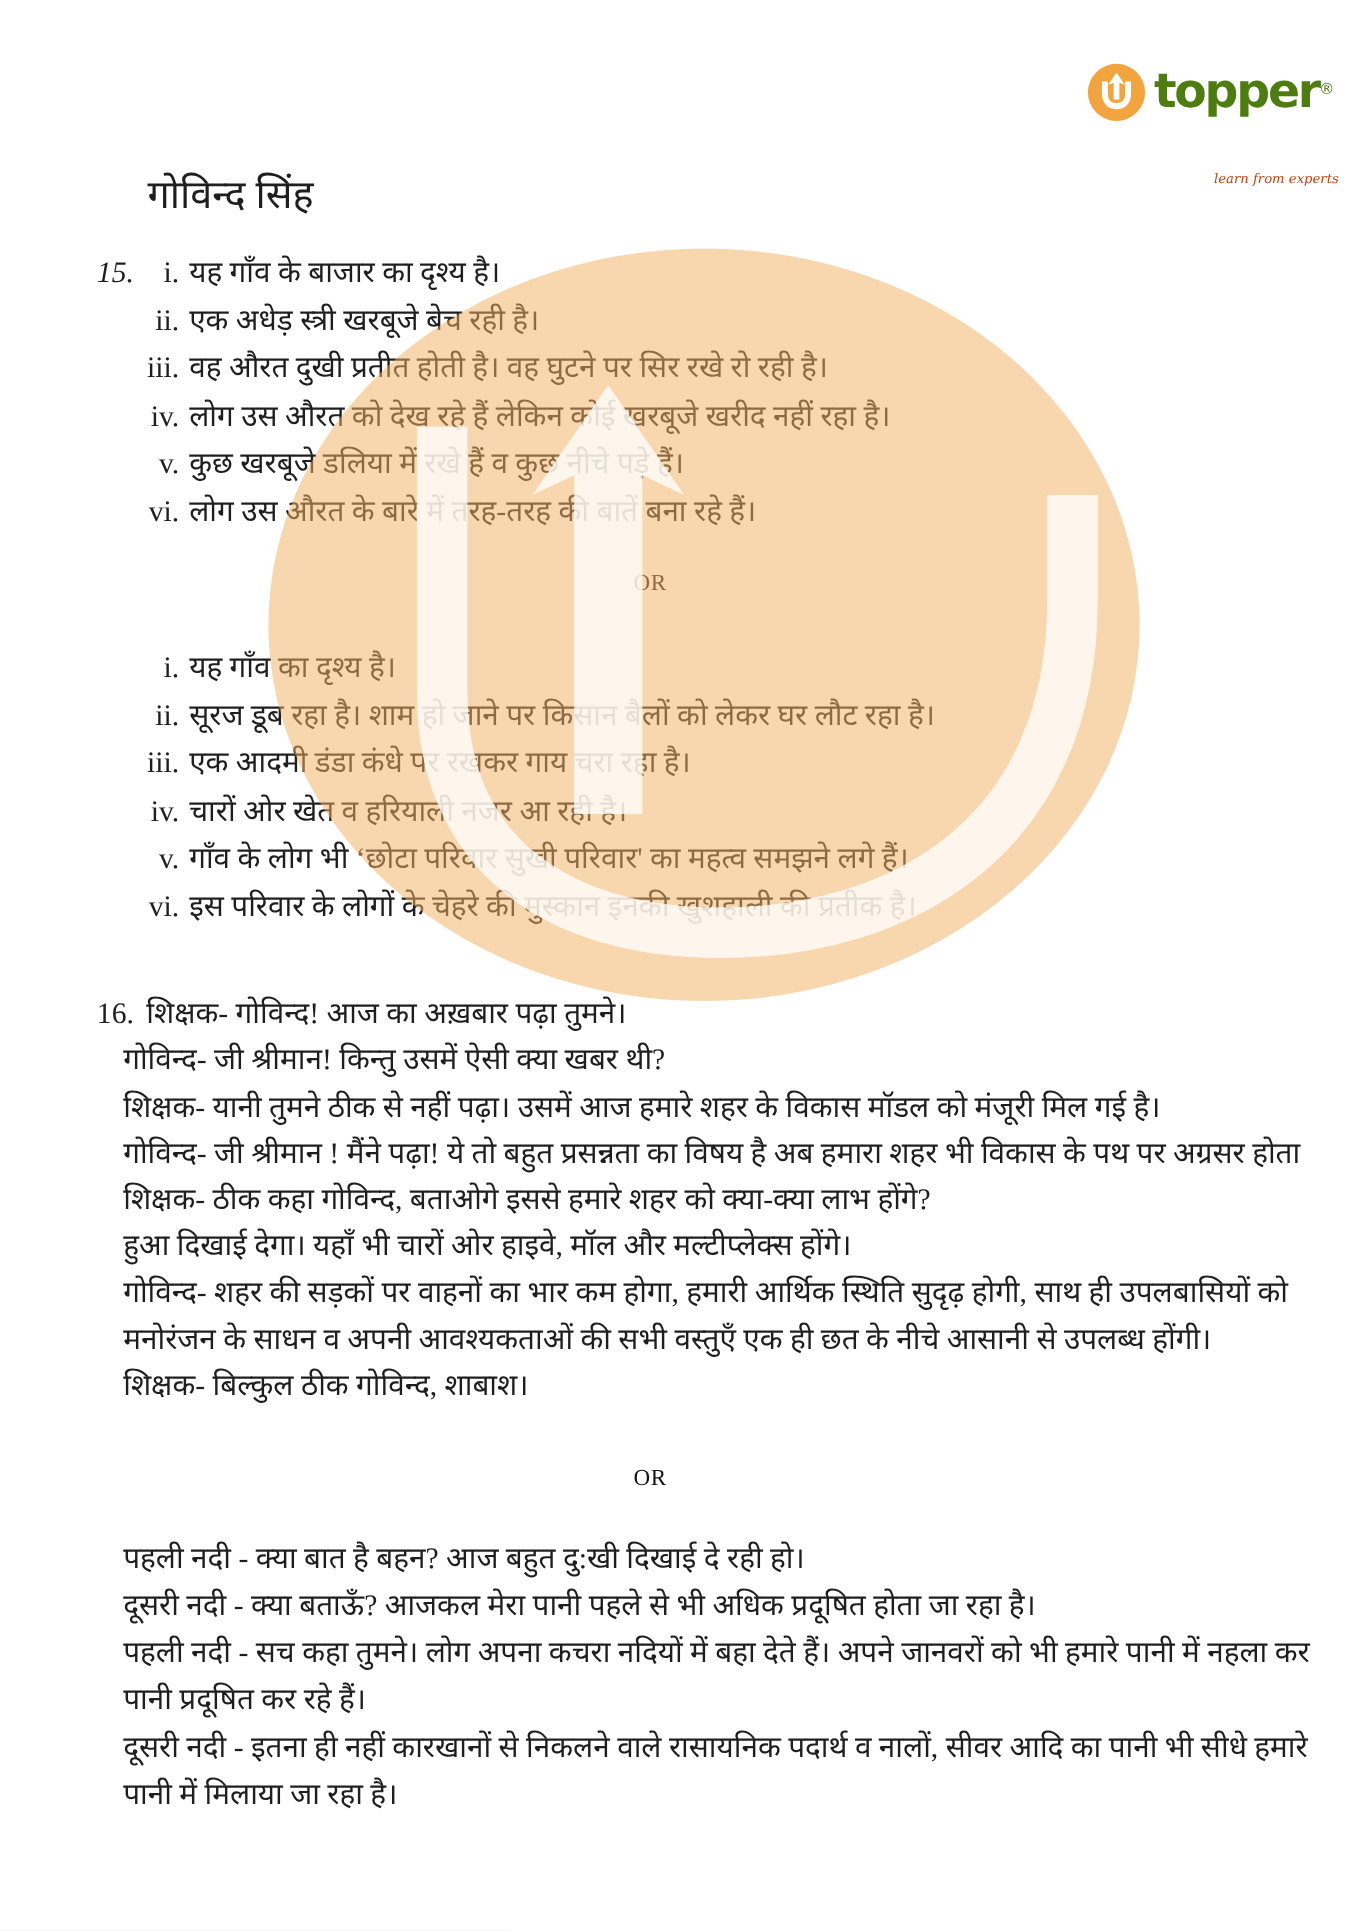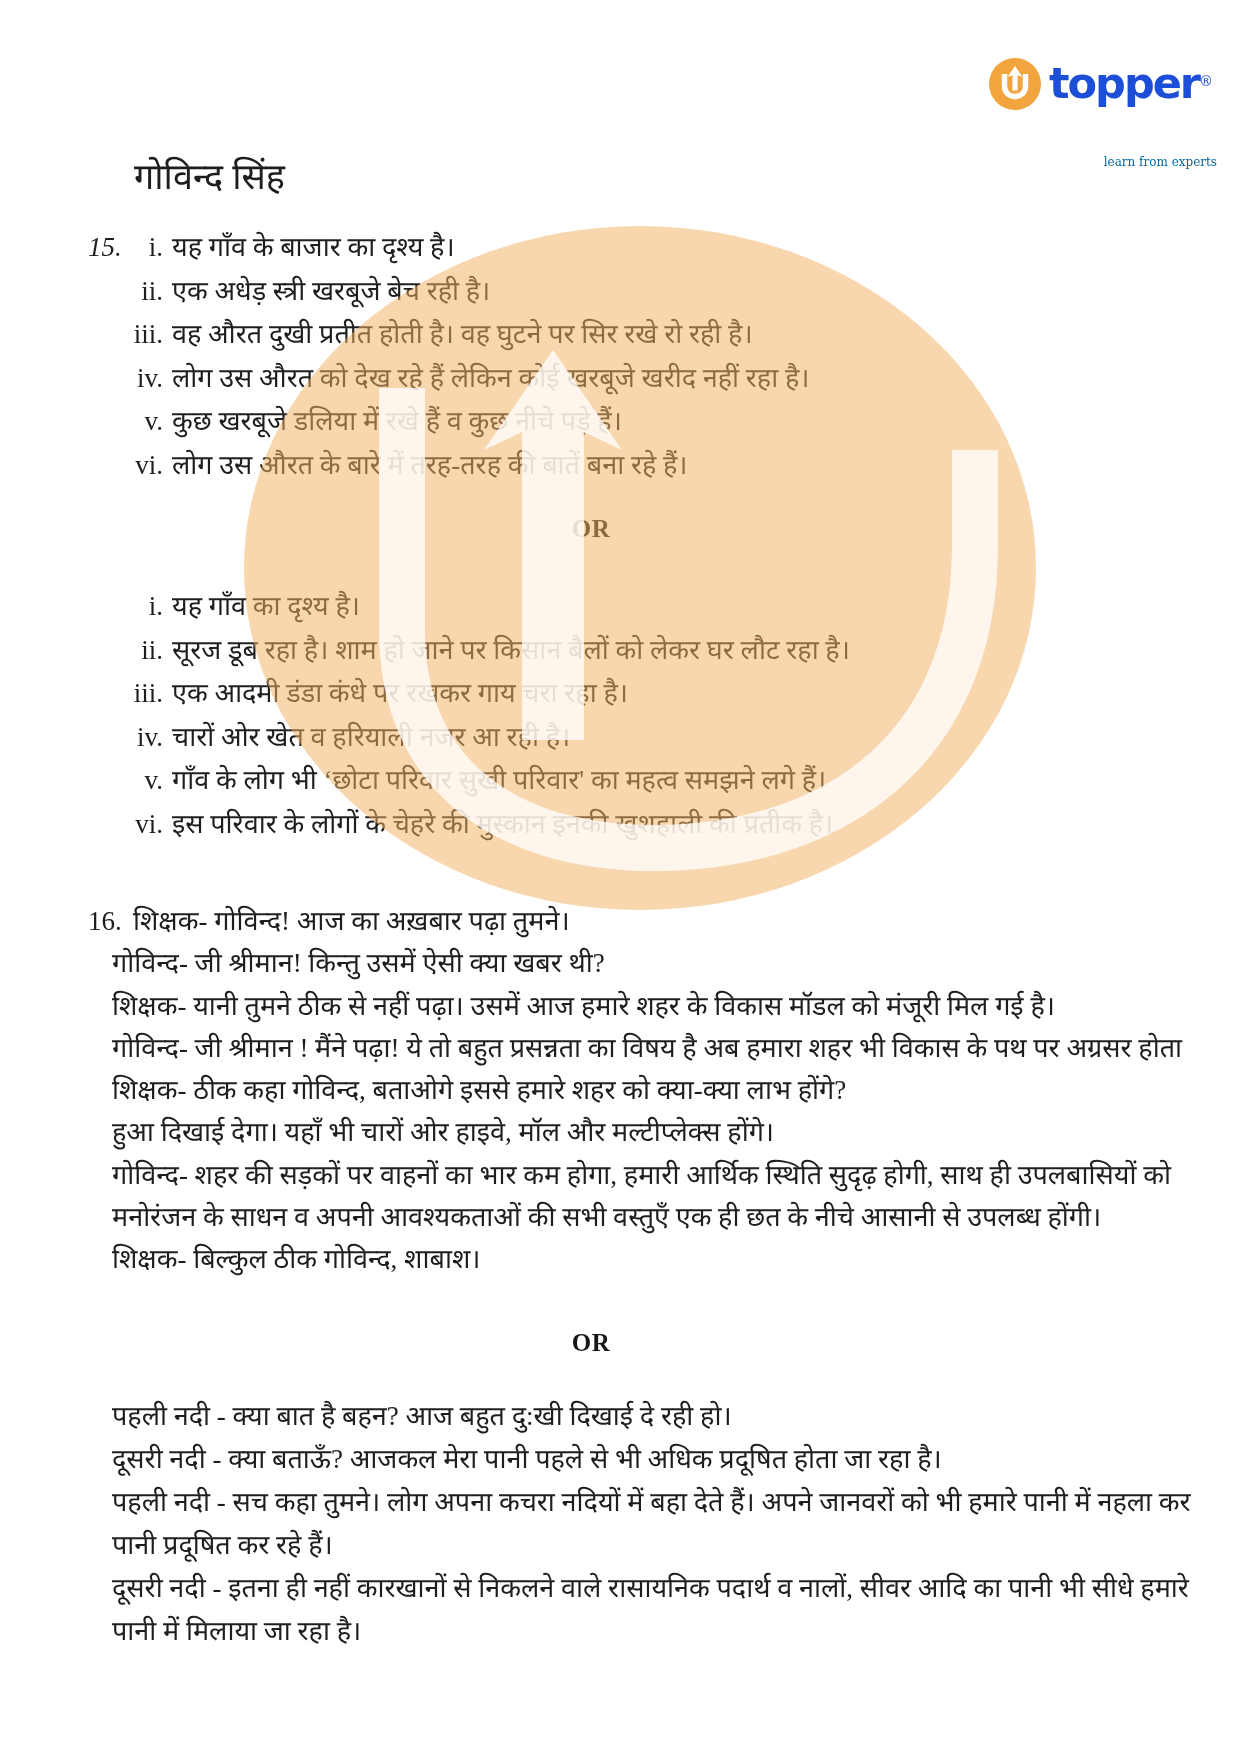--- a/index.html
+++ b/index.html
@@ -6,40 +6,40 @@
   .page{
     position:relative;width:1240px;height:1755px;margin:0 auto;
     background:#ffffff;overflow:hidden;
     font-family:"Liberation Serif",serif;color:#1e1e1e;
   }
   
   .logo{position:absolute;left:988px;top:57px;display:flex;align-items:flex-start;gap:7px;}
   .logo-icon{flex:0 0 auto;}
   .brand{
     font-family:"DejaVu Sans",sans-serif;font-weight:bold;font-size:43px;
-    line-height:52px;letter-spacing:-2px;color:#1d4ed8;
+    line-height:52px;letter-spacing:-2px;color:#4d7c0f;
   }
   .reg{display:inline-block;font-size:14px;vertical-align:top;margin-top:-2px;letter-spacing:0;
        font-family:"DejaVu Sans",sans-serif;font-weight:normal;}
   .tagline{
     position:absolute;right:-4px;top:98px;white-space:nowrap;
-    font-family:"DejaVu Serif",serif;font-size:12px;color:#0369a1;
+    font-family:"DejaVu Serif",serif;font-style:italic;font-size:12px;color:#c2410c;
   }
   
   .content{position:absolute;left:112px;top:150px;width:1046px;}
   .author{margin:6px 0 0 22px;font-size:36px;line-height:42px;}
   .qblock{position:relative;}
   .qnum{position:absolute;left:-24px;top:0;font-size:27px;line-height:43.5px;font-style:italic;}
   .list{margin-top:28px;}
   .list.alt{margin-top:40px;}
   .item{display:flex;white-space:nowrap;font-size:27px;line-height:43.5px;}
   .marker{flex:0 0 51px;width:51px;text-align:right;padding-right:9px;}
   .or{
     margin-top:26px;padding-right:88px;text-align:center;
-    font-weight:bold;font-size:25px;line-height:32px;letter-spacing:.5px;color:#211a10;
+    font-weight:normal;font-size:21px;line-height:32px;letter-spacing:.5px;color:#211a10;
   }
   .or.second{margin-top:46px;color:#161616;}
   .q16{margin-top:26px;}
   .dline{font-size:27px;line-height:42.3px;white-space:nowrap;}
   .firstline{margin-left:-24px;}
   .q16num{display:inline-block;width:45px;margin-top:28px;}
   .river{margin-top:36px;}
   .river .dline{line-height:43px;}
   
   .watermark{position:absolute;left:0;top:0;pointer-events:none;}

